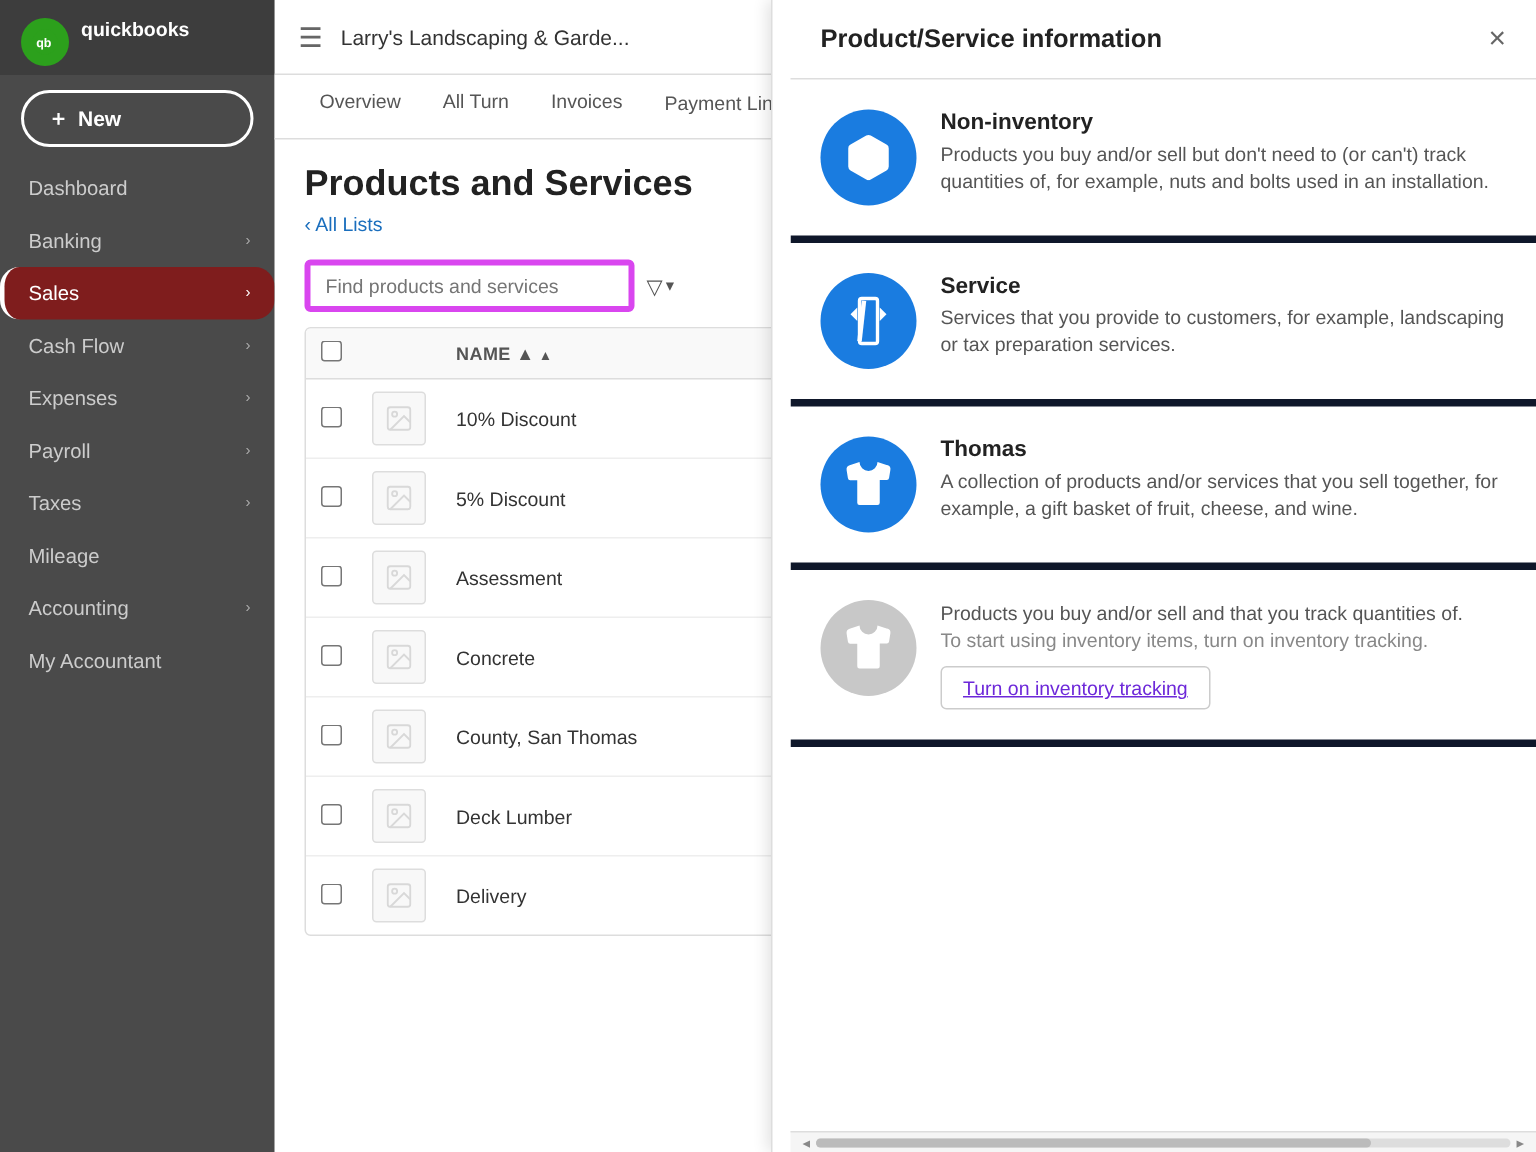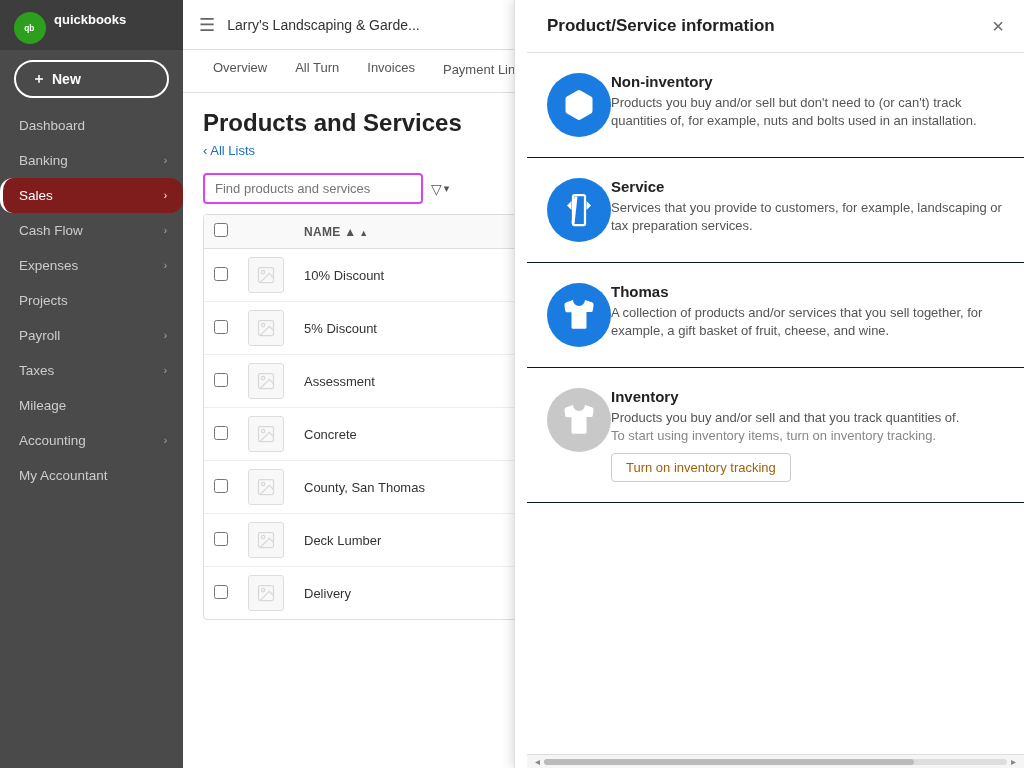--- a/index.html
+++ b/index.html
@@ -114,21 +114,21 @@
       text-decoration: none;
     }
     .breadcrumb-link::before { content: '‹ '; }
     .toolbar {
       display: flex;
       align-items: center;
       margin: 14px 0 10px;
       gap: 8px;
     }
     .search-box {
-      border: 2px solid #d946ef;
+      border: 4px solid #d946ef;
       border-radius: 4px;
       padding: 6px 10px;
       font-size: 13px;
       color: #999;
       width: 220px;
       background: #fff;
     }
     .filter-btn {
       background: none;
       border: none;
@@ -205,22 +205,23 @@
       border-bottom: 1px solid #ddd;
       background: #fff;
     }
     .panel-title { font-size: 17px; font-weight: 600; color: #222; }
     .panel-close { font-size: 20px; color: #666; cursor: pointer; border: none; background: none; line-height: 1; }
     .panel-body { flex: 1; overflow-y: auto; }
     .product-type-item {
       display: flex;
       align-items: flex-start;
       padding: 20px;
-      border-bottom: 1px solid #0f172a;
-      cursor: pointer;
+      border-bottom: 5px solid #0f172a;
+      cursor: pointer;
+      gap: 16px;
     }
     .type-icon {
       width: 64px;
       height: 64px;
       border-radius: 50%;
       background: #1a7ce0;
       display: flex;
       align-items: center;
       justify-content: center;
       flex-shrink: 0;
@@ -231,23 +232,24 @@
     .type-name { font-size: 15px; font-weight: 600; color: #222; margin-bottom: 4px; }
     .type-desc { font-size: 13px; color: #555; line-height: 1.4; }
     .type-desc.muted { color: #888; }
     .inventory-btn {
       display: inline-block;
       margin-top: 8px;
       padding: 6px 14px;
       border: 1px solid #ccc;
       border-radius: 4px;
       font-size: 13px;
-      color: #a16207;
-      background: #fff;
-      cursor: pointer;
+      color: #6d28d9;
+      background: #fff;
+      cursor: pointer;
+      text-decoration: underline;
     }
 
     
     .panel-scrollbar {
       border-top: 1px solid #ddd;
       height: 14px;
       background: #f5f5f5;
       display: flex;
       align-items: center;
       padding: 0 4px;
@@ -300,23 +302,20 @@
       <span>Sales</span>
       <span class="chevron" style="color:#fff;">›</span>
     </div>
     <div class="nav-item">
       <span>Cash Flow</span>
       <span class="chevron">›</span>
     </div>
     <div class="nav-item">
       <span>Expenses</span>
       <span class="chevron">›</span>
-    </div>
-    <div class="nav-item">
-      <span>Projects</span>
     </div>
     <div class="nav-item">
       <span>Payroll</span>
       <span class="chevron">›</span>
     </div>
     <div class="nav-item">
       <span>Taxes</span>
       <span class="chevron">›</span>
     </div>
     <div class="nav-item">
@@ -529,21 +528,20 @@
         </div>
       </div>
 
       <div class="product-type-item">
         <div class="type-icon disabled">
           <svg viewBox="0 0 24 24" fill="white">
               <path d="M20.38 3.46L16 2a4 4 0 0 1-8 0L3.62 3.46a2 2 0 0 0-1.34 2.23l.58 3.57a1 1 0 0 0 .99.84H7v10a1 1 0 0 0 1 1h8a1 1 0 0 0 1-1V10h3.15a1 1 0 0 0 .99-.84l.58-3.57a2 2 0 0 0-1.34-2.23z"></path>
             </svg>
         </div>
         <div class="type-info">
-          <div class="type-name">Inventory</div>
           <div class="type-desc">Products you buy and/or sell and that you track quantities of.</div>
           <div class="type-desc muted">To start using inventory items, turn on inventory tracking.</div>
           <button class="inventory-btn">Turn on inventory tracking</button>
         </div>
       </div>
 
     </div>
 
     <div class="panel-scrollbar">
       <span class="scroll-arrow">◂</span>

